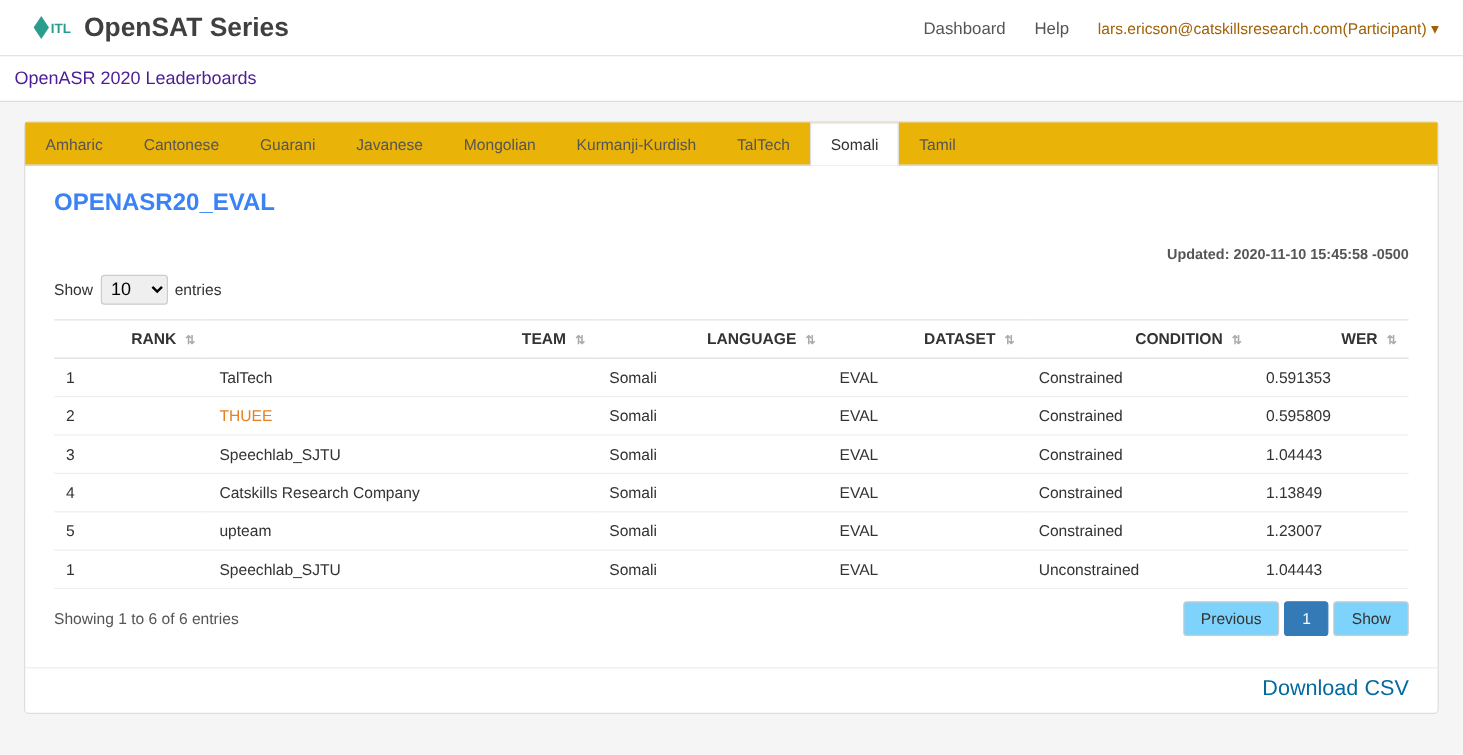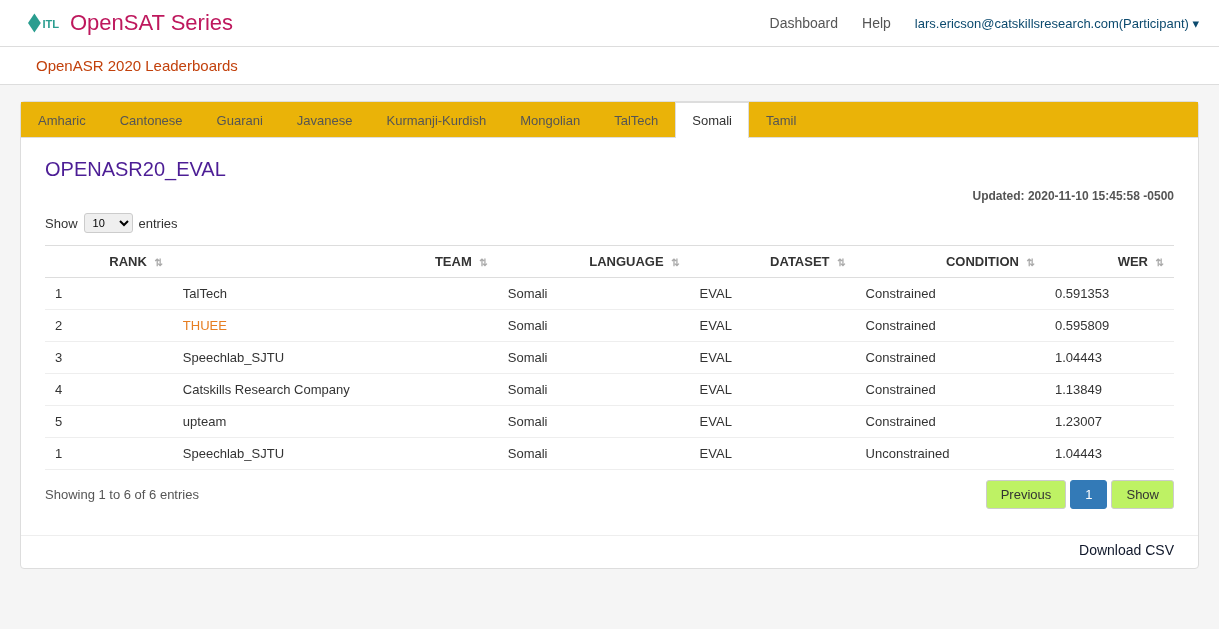--- a/index.html
+++ b/index.html
@@ -17,46 +17,46 @@
       display: flex;
       align-items: center;
       gap: 10px;
     }
     .logo-icon {
       width: 40px;
       height: 30px;
     }
     .header-title {
       font-size: 22px;
-      font-weight: 400;
-      color: #be185d;
+      font-weight: 700;
+      color: #404040;
     }
     .header-nav {
       display: flex;
       align-items: center;
       gap: 24px;
     }
     .header-nav a {
       text-decoration: none;
       color: #555;
       font-size: 14px;
     }
     .user-menu {
       font-size: 13px;
-      color: #0c4a6e;
+      color: #a16207;
       cursor: pointer;
     }
 
     
     .page-title-bar {
       background: #fff;
-      padding: 10px 36px;
+      padding: 10px 12px;
       border-bottom: 1px solid #ddd;
       font-size: 15px;
-      color: #c2410c;
+      color: #4c1d95;
     }
 
     
     .main {
       padding: 16px 20px;
     }
 
     
     .tab-panel {
       background: #fff;
@@ -88,23 +88,23 @@
       font-weight: normal;
     }
 
     
     .content {
       padding: 20px 24px;
     }
 
     .leaderboard-title {
       font-size: 20px;
-      font-weight: normal;
-      margin-bottom: 8px;
-      color: #4c1d95;
+      font-weight: bold;
+      margin-bottom: 24px;
+      color: #3b82f6;
     }
 
     .updated-text {
       text-align: right;
       font-size: 12px;
       color: #555;
       margin-bottom: 10px;
     }
     .updated-text span {
       font-weight: bold;
@@ -113,21 +113,21 @@
     
     .show-entries {
       display: flex;
       align-items: center;
       gap: 6px;
       margin-bottom: 12px;
       font-size: 13px;
     }
     .show-entries select {
       padding: 2px 4px;
-      font-size: 11px;
+      font-size: 15px;
       border: 1px solid #ccc;
       border-radius: 3px;
     }
 
     
     .table-wrapper {
       overflow-x: auto;
     }
     table {
       width: 100%;
@@ -174,41 +174,41 @@
       color: #555;
     }
     .pagination {
       display: flex;
       gap: 4px;
       align-items: center;
     }
     .page-btn {
       padding: 6px 14px;
       border: 1px solid #ccc;
-      background: #bef264;
+      background: #7dd3fc;
       border-radius: 3px;
       cursor: pointer;
       font-size: 13px;
       color: #333;
     }
     .page-btn.active {
       background: #337ab7;
       color: #fff;
       border-color: #337ab7;
     }
 
     
     .download-row {
       text-align: right;
       padding: 6px 24px 10px;
       border-top: 1px solid #eee;
     }
     .download-csv {
-      font-size: 14px;
-      color: #0f172a;
+      font-size: 18px;
+      color: #0369a1;
       text-decoration: none;
       cursor: pointer;
     }
   </style>
 </head>
 <body>
 
 <div class="header">
   <div class="header-left">
     <svg class="logo-icon" viewBox="0 0 50 36" xmlns="http://www.w3.org/2000/svg">
@@ -231,22 +231,22 @@
 </div>
 
 <div class="main">
   <div class="tab-panel">
 
     <div class="tabs">
     <div class="tab">Amharic</div>
         <div class="tab">Cantonese</div>
         <div class="tab">Guarani</div>
         <div class="tab">Javanese</div>
+        <div class="tab">Mongolian</div>
         <div class="tab">Kurmanji-Kurdish</div>
-        <div class="tab">Mongolian</div>
         <div class="tab">TalTech</div>
         <div class="tab active">Somali</div>
         <div class="tab">Tamil</div>
       </div>
 
     <div class="content">
       <div class="leaderboard-title">OPENASR20_EVAL</div>
 
       <div class="updated-text">
         <span>Updated:</span>

